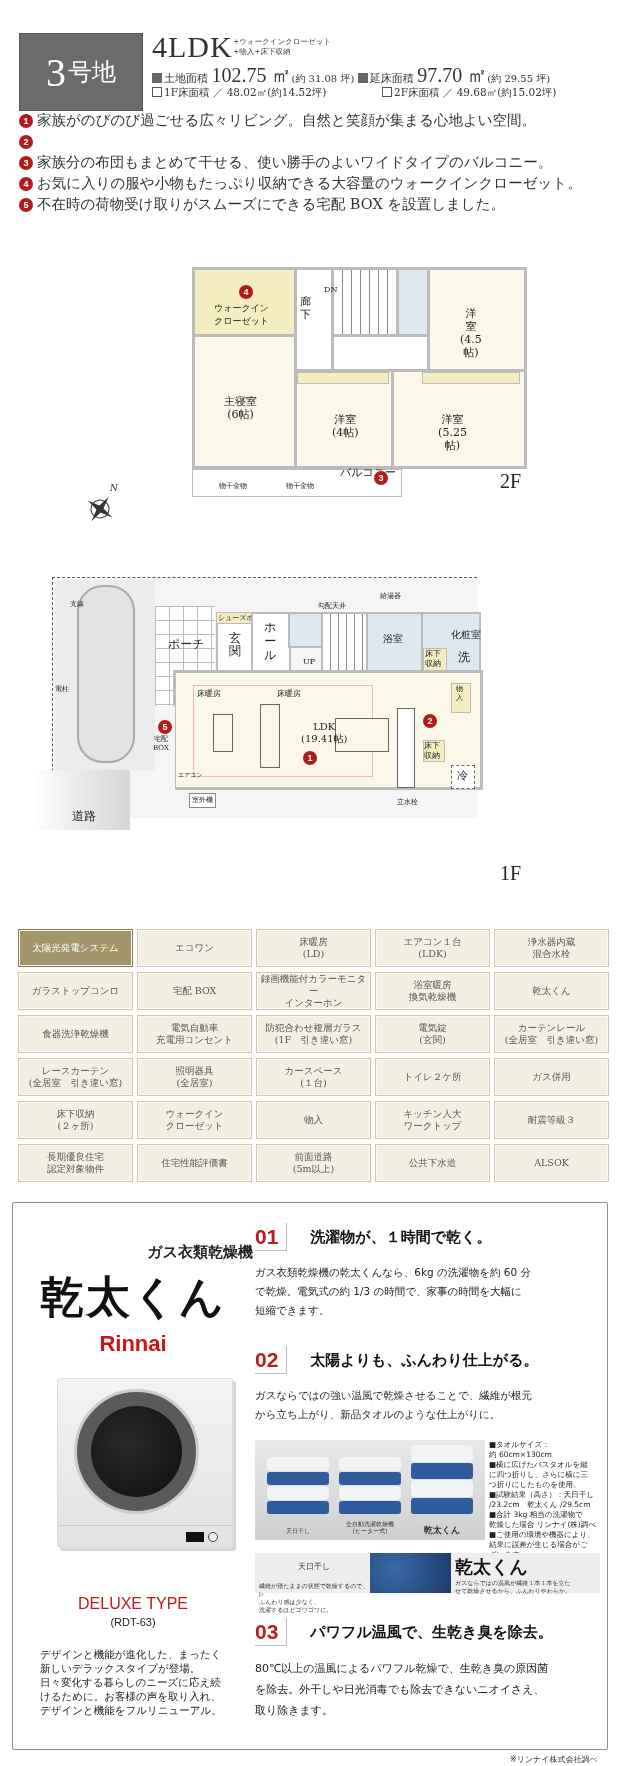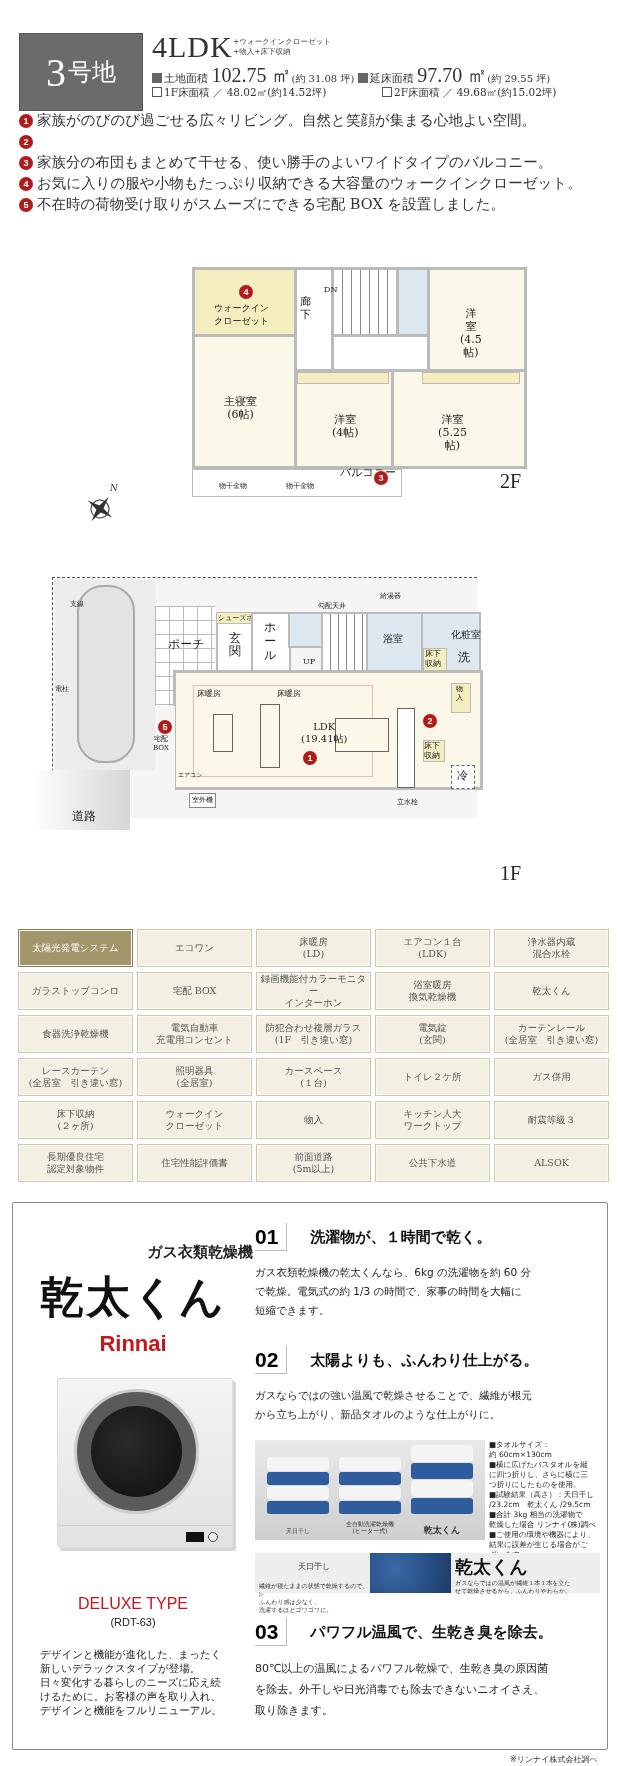--- a/index.html
+++ b/index.html
@@ -50,21 +50,21 @@
   .dryer .door { position: absolute; left: 14px; top: 14px; width: 91px; height: 91px; border-radius: 50%; background: radial-gradient(circle at 40% 40%, #2a2a2a, #0e0e0e); }
   .dryer .panel { position: absolute; left: 0; bottom: 0; width: 100%; height: 22px; border-top: 1px solid #ccc; }
   .dryer .display { position: absolute; right: 28px; bottom: 5px; width: 18px; height: 10px; background: #111; }
   .dryer .knob { position: absolute; right: 14px; bottom: 5px; width: 10px; height: 10px; border-radius: 50%; border: 1px solid #444; background: #eee; }
   .r-type { position: absolute; top: 392px; width: 240px; text-align: center; font-size: 16px; color: #c8161d; font-family: "Liberation Sans", sans-serif; }
   .r-model { position: absolute; top: 413px; width: 240px; text-align: center; font-size: 11px; color: #222; font-family: "Liberation Sans", sans-serif; }
   .r-desc { position: absolute; left: 27px; top: 444px; width: 200px; font-size: 10.5px; line-height: 14px; color: #222; white-space: pre-line; }
 
   .r-right { position: absolute; left: 242px; top: 0; width: 350px; height: 100%; }
   .pt-head { position: absolute; left: 0; display: flex; align-items: center; }
-  .pt-num { font-size: 21px; font-weight: bold; color: #000000; padding-right: 8px; border-right: 1px solid #bbb; border-bottom: 1px solid #bbb; height: 28px; line-height: 28px; font-family: "Liberation Sans", sans-serif; }
+  .pt-num { font-size: 21px; font-weight: bold; color: #b91c1c; padding-right: 8px; border-right: 1px solid #bbb; border-bottom: 1px solid #bbb; height: 28px; line-height: 28px; font-family: "Liberation Sans", sans-serif; }
   .pt-title { font-size: 15px; font-weight: bold; color: #111; margin-left: 23px; white-space: nowrap; }
   .pt-body { position: absolute; left: 0; width: 345px; font-size: 10.5px; line-height: 19px; color: #222; white-space: pre-line; }
   .towel-photo { position: absolute; left: 0; top: 237px; width: 230px; height: 100px; background: linear-gradient(180deg, #e9e9e9, #cfcfcf); }
   .stack { position: absolute; bottom: 26px; width: 62px; }
   .stack .w { height: 14px; background: #f4f4f4; border-radius: 4px; margin-top: 1px; }
   .stack .b { height: 13px; background: #2f5c9c; border-radius: 3px; margin-top: 1px; }
   .stack-label { position: absolute; bottom: 6px; font-size: 6px; color: #333; text-align: center; width: 62px; line-height: 7px; white-space: pre-line; }
   .towel-note { position: absolute; left: 234px; top: 237px; width: 112px; font-size: 7.5px; line-height: 10px; color: #222; white-space: pre-line; }
   .compare { position: absolute; left: 0; top: 350px; width: 345px; height: 40px; background: #eeeeee; }
   .cmp-left { position: absolute; left: 4px; top: 2px; width: 110px; font-size: 6px; line-height: 8px; color: #333; white-space: pre-line; }

